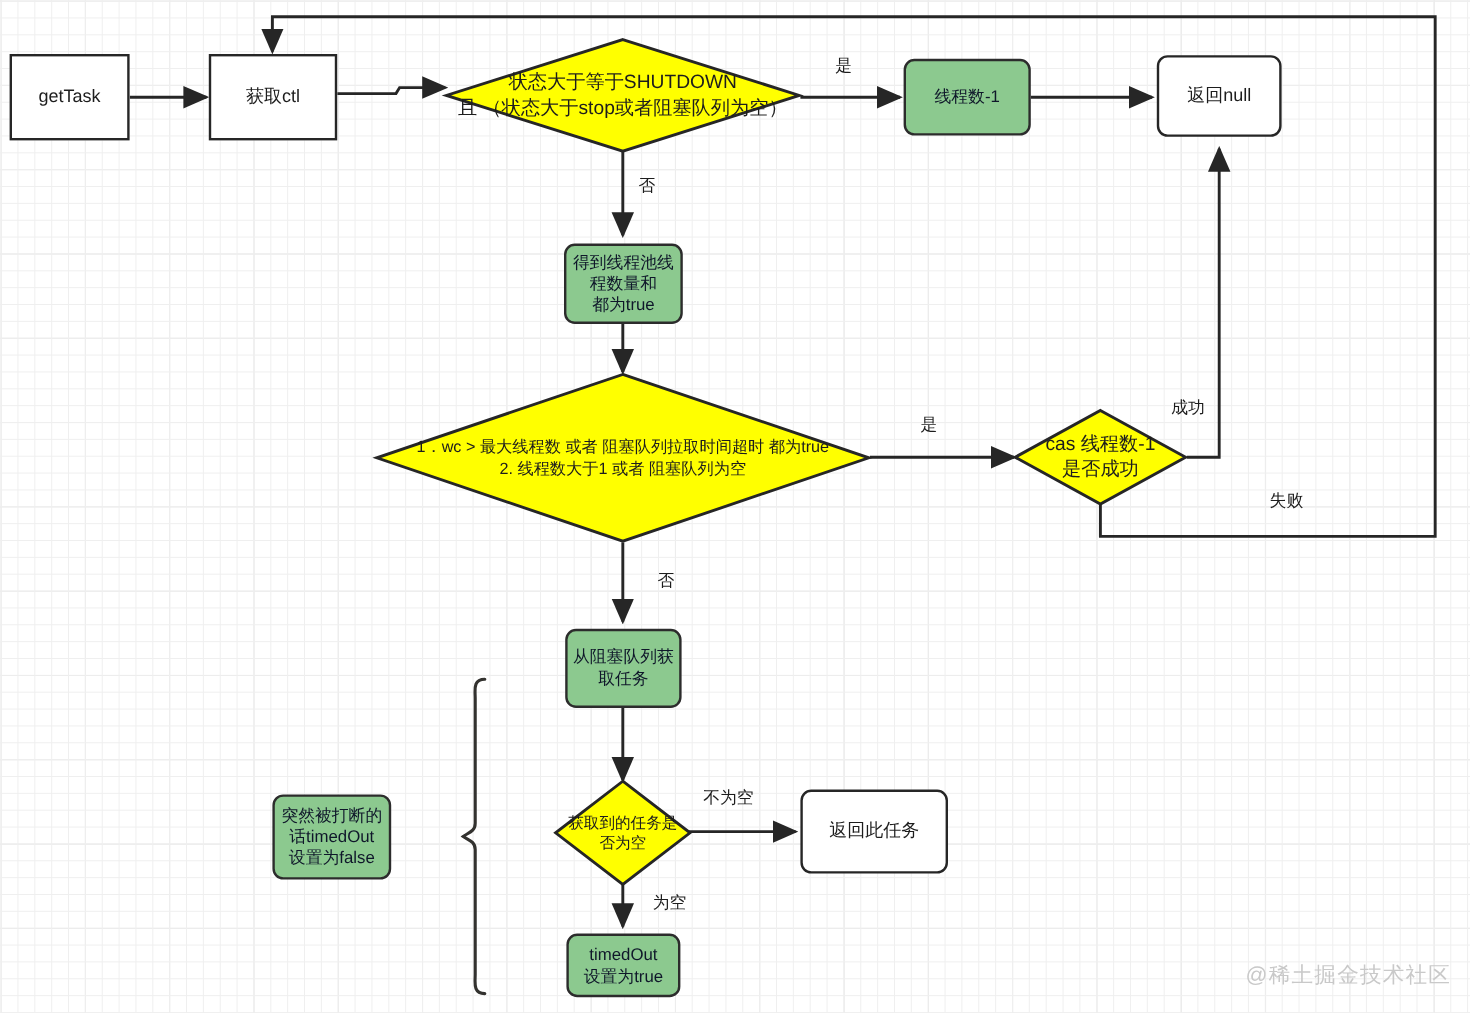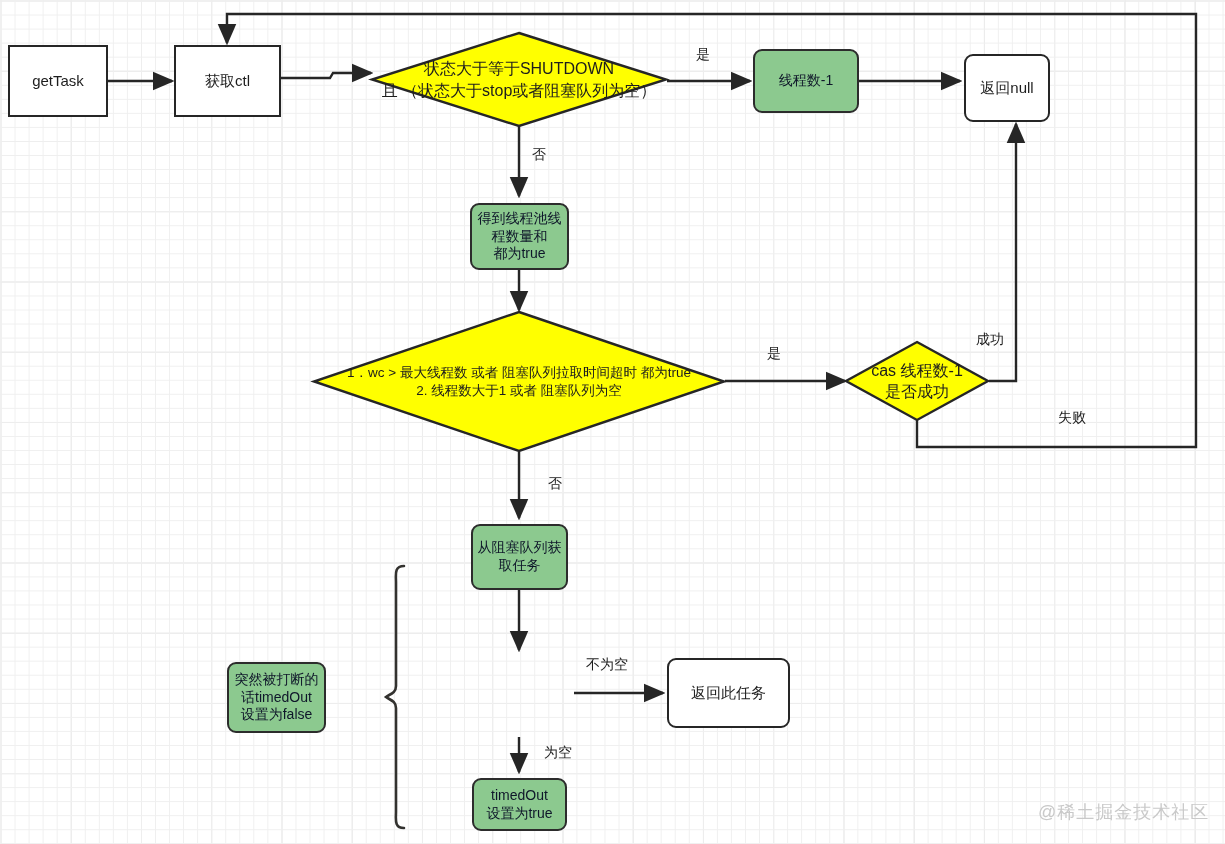--- a/index.html
+++ b/index.html
@@ -158,21 +158,21 @@
     <div class="diamond-label" style="font-size:16px;">
       <span>状态大于等于SHUTDOWN
 且 （状态大于stop或者阻塞队列为空）</span>
     </div>
   </div>
 
   <div class="node box-green" style="left:753px; top:49px; width:106px; height:64px;">
     <span>线程数-1</span>
   </div>
 
-  <div class="node box-round" style="left:964px; top:46px; width:86px; height:68px;margin-top:8px;">
+  <div class="node box-round" style="left:964px; top:46px; width:104px; height:68px;">
     <span>返回null</span>
   </div>
 
   <div class="node box-green" style="left:470px; top:203px; width:99px; height:67px;">
     <span>得到线程池线
 程数量和
 都为true</span>
   </div>
 
   <div class="diamond-wrap" style="left:313px; top:311px; width:412px; height:141px;">
@@ -193,20 +193,29 @@
       <span>cas  线程数-1
 是否成功</span>
     </div>
   </div>
 
   <div class="node box-green" style="left:471px; top:524px; width:97px; height:66px;">
     <span>从阻塞队列获
 取任务</span>
   </div>
 
+  <div class="diamond-wrap" style="left:462px; top:650px; width:114px; height:88px;">
+    <svg width="114" height="88" viewBox="0 0 114 88">
+      <polygon points="57,1 113,44 57,87 1,44" fill="#ffff00" stroke="#262626" stroke-width="2.4"></polygon>
+    </svg>
+    <div class="diamond-label" style="font-size:13px;">
+      <span>获取到的任务是
+否为空</span>
+    </div>
+  </div>
 
   <div class="node box-round" style="left:667px; top:658px; width:123px; height:70px;">
     <span>返回此任务</span>
   </div>
 
   <div class="node box-green" style="left:472px; top:778px; width:95px; height:53px;">
     <span>timedOut
 设置为true</span>
   </div>
 

